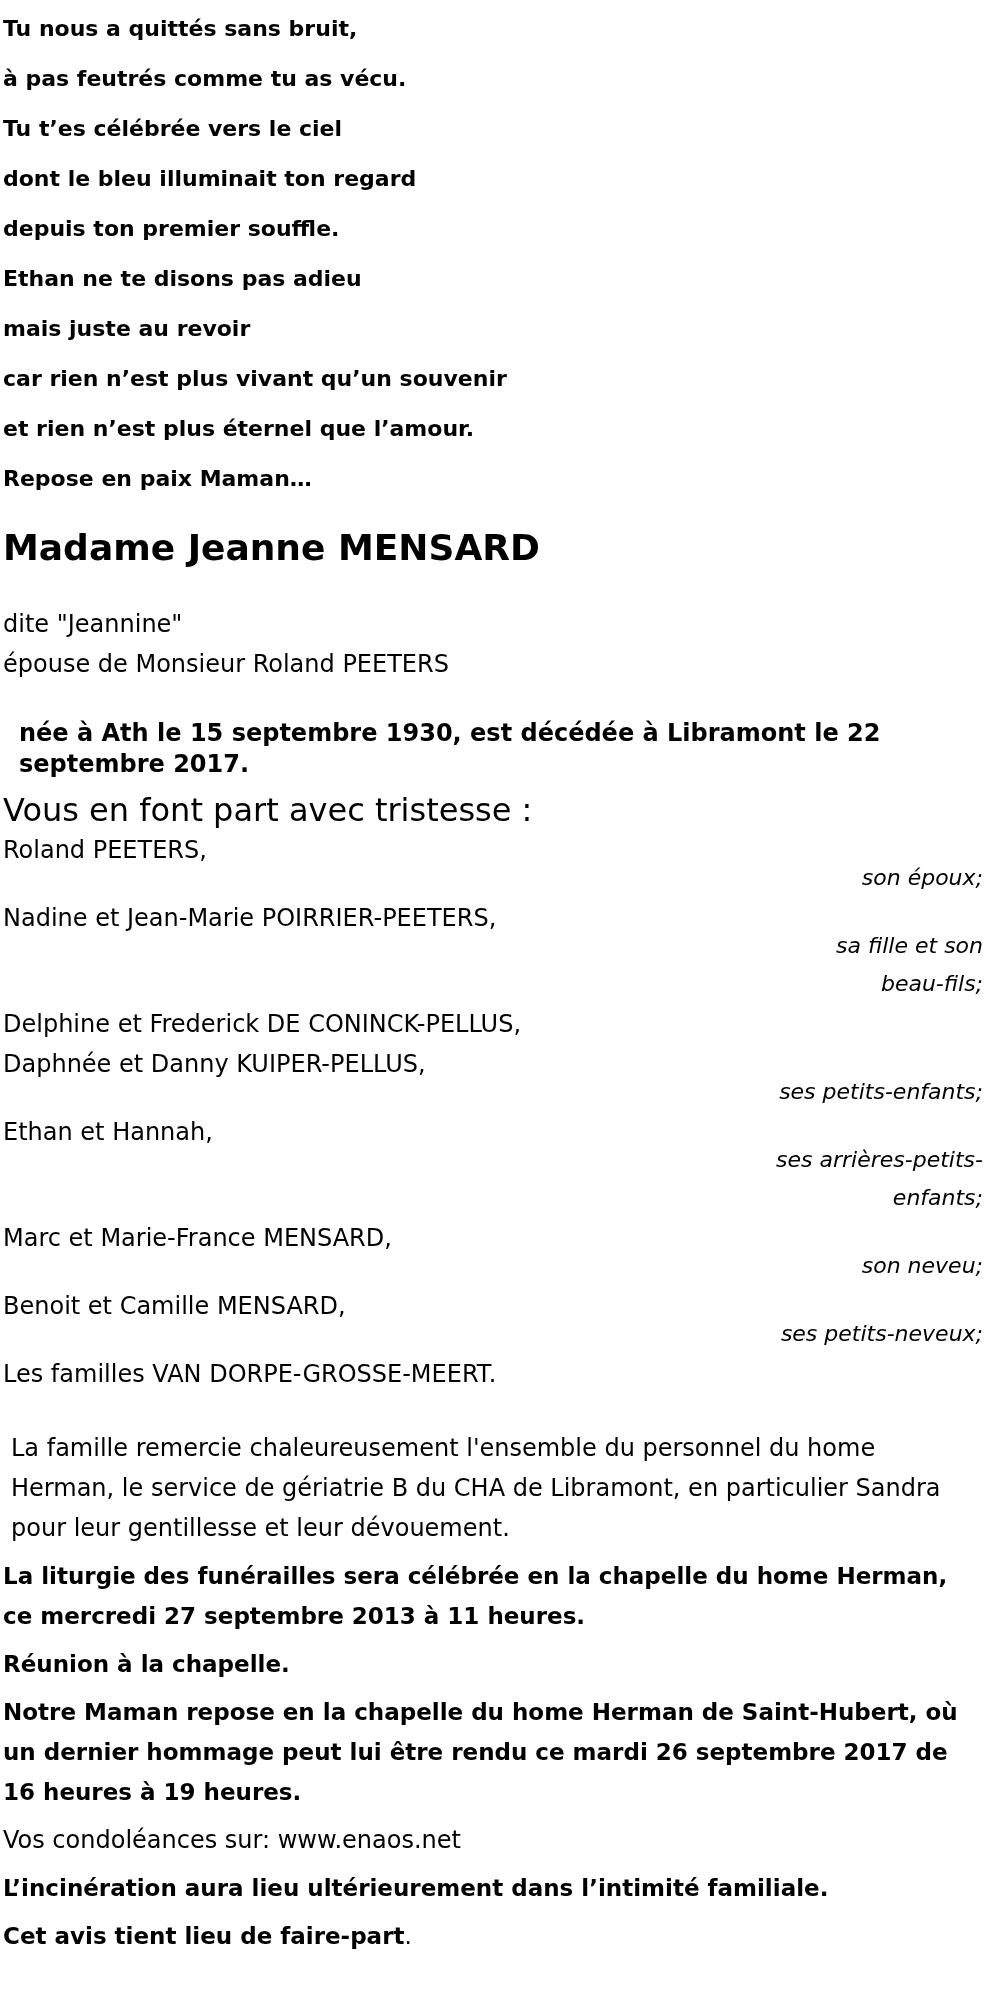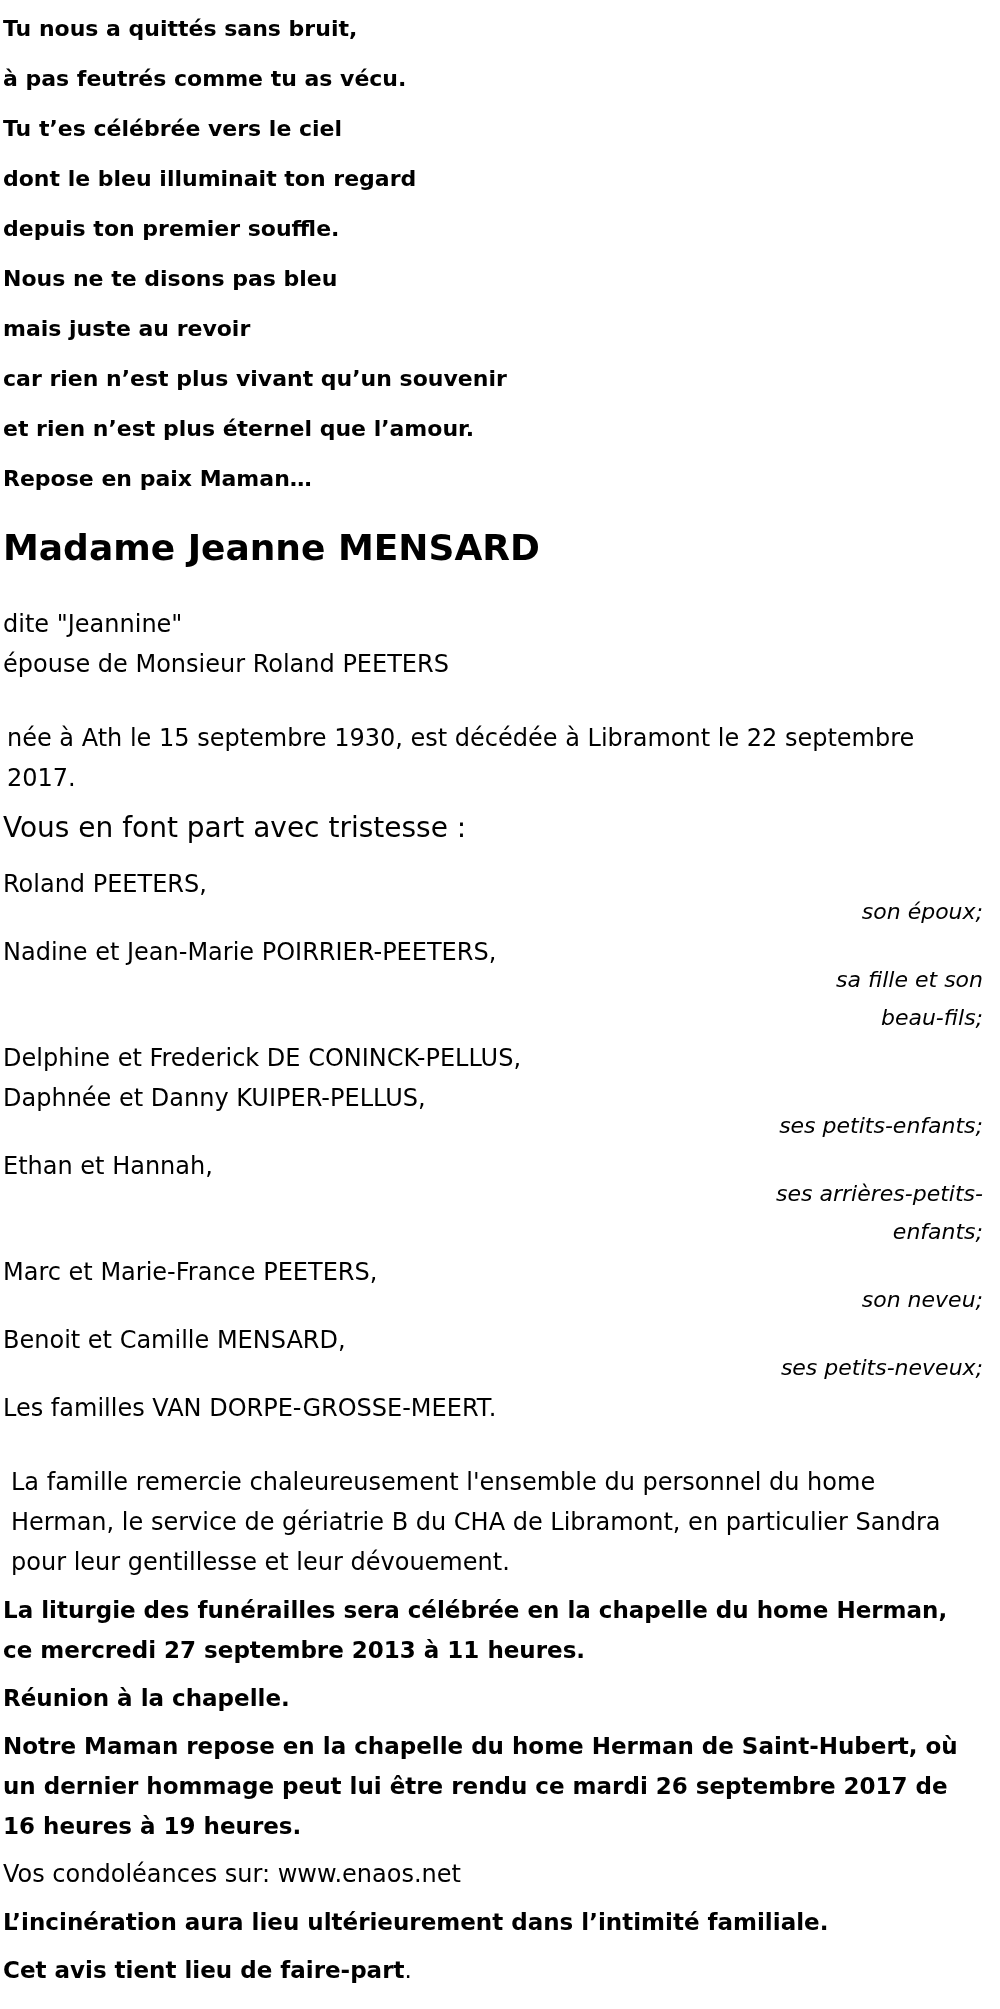--- a/index.html
+++ b/index.html
@@ -38,27 +38,28 @@
       padding-top: 0;
     }
     .nickname, .spouse-line {
       font-size: 24px;
       line-height: 40px;
       margin: 0;
     }
     .nickname { margin-top: 34px; }
     .birth-death {
       font-size: 24px;
-      line-height: 40px;
-      margin: 34px 0 0 4px;
+      line-height: 31px;
+      margin: 34px 0 0 16px;
+      font-weight: bold;
     }
     .intro {
-      font-size: 28px;
+      font-size: 32px;
       line-height: 40px;
-      margin: 10px 0 16px 0;
+      margin: 10px 0 0 0;
     }
     .family-block {
     }
     .family-entry {
       position: relative;
       margin-bottom: 0;
     }
     .family-names {
       font-size: 24px;
       line-height: 40px;
@@ -98,21 +99,21 @@
 <body>
 
 <div class="page">
 
   <div class="poem">
     <p class="poem-line">Tu nous a quittés sans bruit,</p>
     <p class="poem-line">à pas feutrés comme tu as vécu.</p>
     <p class="poem-line">Tu t’es célébrée vers le ciel</p>
     <p class="poem-line">dont le bleu illuminait ton regard</p>
     <p class="poem-line">depuis ton premier souffle.</p>
-    <p class="poem-line">Nous ne te disons pas bleu</p>
+    <p class="poem-line">Ethan ne te disons pas adieu</p>
     <p class="poem-line">mais juste au revoir</p>
     <p class="poem-line">car rien n’est plus vivant qu’un souvenir</p>
     <p class="poem-line">et rien n’est plus éternel que l’amour.</p>
     <p class="poem-line">Repose en paix Maman…</p>
   </div>
 
   <h1 class="name-heading">Madame Jeanne MENSARD</h1>
 
   <p class="nickname">dite "Jeannine"</p>
   <p class="spouse-line">épouse de Monsieur Roland PEETERS</p>
@@ -140,21 +141,21 @@
       <p class="family-relation">ses petits-enfants;</p>
     </div>
 
     <div class="family-entry">
       <p class="family-names">Ethan et Hannah,</p>
       <p class="family-relation">ses arrières-petits-</p>
       <p class="family-relation" style="margin-top:-2px">enfants;</p>
     </div>
 
     <div class="family-entry">
-      <p class="family-names">Marc et Marie-France PEETERS,</p>
+      <p class="family-names">Marc et Marie-France MENSARD,</p>
       <p class="family-relation">son neveu;</p>
     </div>
 
     <div class="family-entry">
       <p class="family-names">Benoit et Camille MENSARD,</p>
       <p class="family-relation">ses petits-neveux;</p>
     </div>
 
     <p class="closing-family">Les familles VAN DORPE-GROSSE-MEERT.</p>
   </div>

